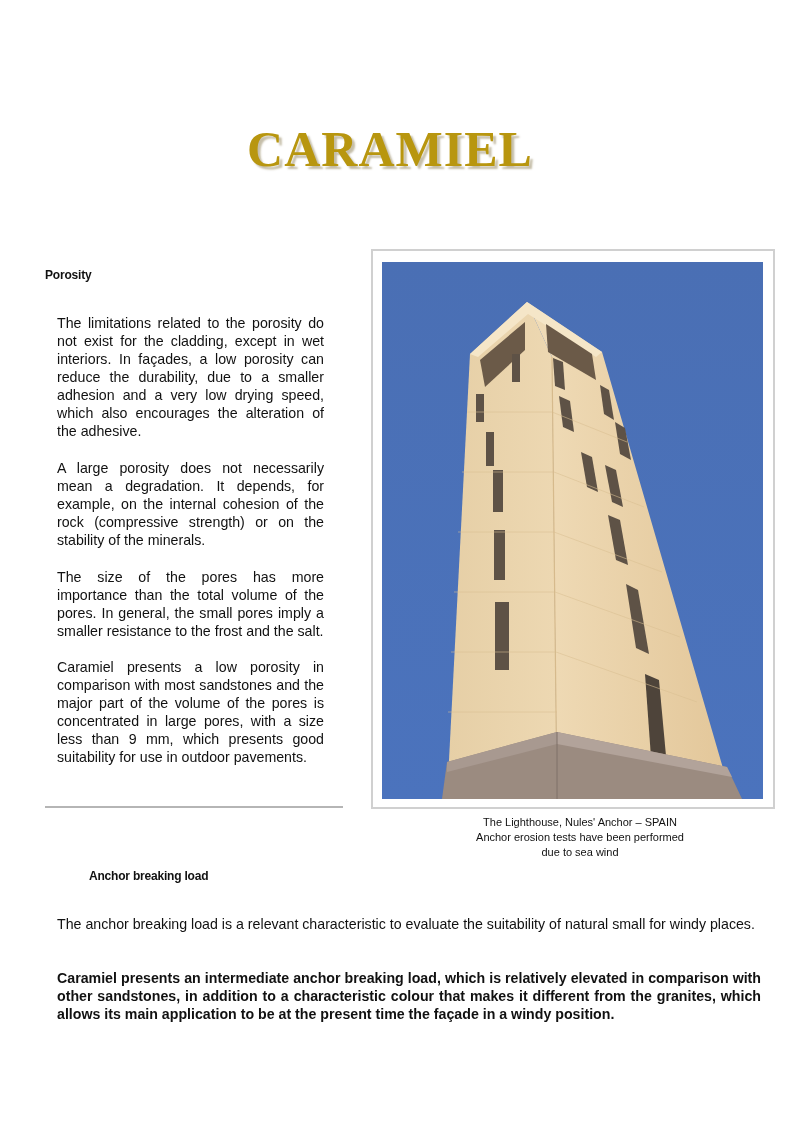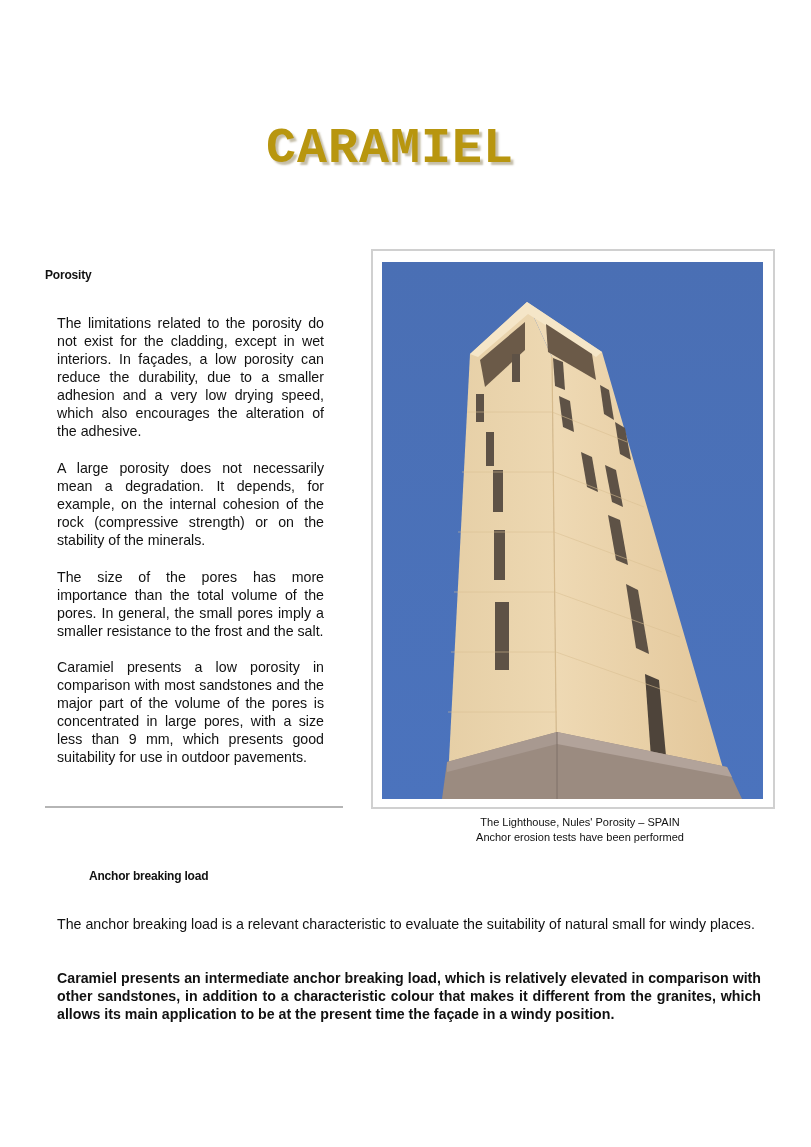--- a/index.html
+++ b/index.html
@@ -1,19 +1,19 @@
 <!DOCTYPE html>
 <html><head>
 <meta charset="utf-8">
 <style>
   html, body { margin: 0; padding: 0; background: #ffffff; }
   body { width: 811px; height: 1147px; position: relative; overflow: hidden;
          font-family: "Liberation Sans", sans-serif; color: #111; }
   .title { position: absolute; left: 0; width: 780px; top: 120px; text-align: center;
-           font-family: Liberation Mono, monospace; font-weight: bold; font-size: 50px;
+           font-family: Liberation Serif, serif; font-weight: bold; font-size: 50px;
            color: #b8960f; letter-spacing: 1px;
            text-shadow: 3px 3px 2px rgba(90,70,10,0.35); }
   .col { position: absolute; left: 45px; width: 291px; font-size: 14.2px; line-height: 18px; }
   .heading { font-weight: bold; font-size: 12px; margin: 0; letter-spacing: -0.2px; }
   .para { margin: 12px; text-align: justify; }
   .hr { position: absolute; left: 45px; width: 298px; top: 806px; height: 0;
         border-top: 2px solid #b5b5b5; }
   .photo-frame { position: absolute; left: 371px; top: 249px; width: 400px; height: 556px;
                  border: 2px solid #d0d0d0; background: #fff; }
   .photo { position: absolute; left: 9px; top: 11px; width: 381px; height: 537px; overflow: hidden; }
@@ -107,22 +107,23 @@
 
       <polygon points="65,500 175,470 345,505 360,537 60,537" fill="#9b8b80"></polygon>
       <polygon points="175,470 345,505 350,515 175,482" fill="#b2a39a"></polygon>
       <polygon points="65,500 175,470 175,482 65,510" fill="#a89990"></polygon>
       <line x1="175" y1="470" x2="175" y2="537" stroke="#7f7168" stroke-width="1"></line>
     </svg>
   </div>
 </div>
 
 <div class="caption">
-  <div>The Lighthouse, Nules' Porosity – SPAIN</div>
+  <div>The Lighthouse, Nules' Anchor – SPAIN</div>
   <div>Anchor erosion tests have been performed</div>
+  <div>due to sea wind</div>
 </div>
 
 <div class="wide" style="top:867px;margin-left:44px;">
   <p class="heading">Anchor breaking load</p>
 </div>
 <div class="wide" style="top:903px;">
   <p class="para">The anchor breaking load is a relevant characteristic to evaluate the suitability of natural small for windy places.</p>
 </div>
 <div class="wide" style="top:957px;font-weight:bold;">
   <p class="para">Caramiel presents an intermediate anchor breaking load, which is relatively elevated in comparison with other sandstones, in addition to a characteristic colour that makes it different from the granites, which allows its main application to be at the present time the façade in a windy position.</p>

